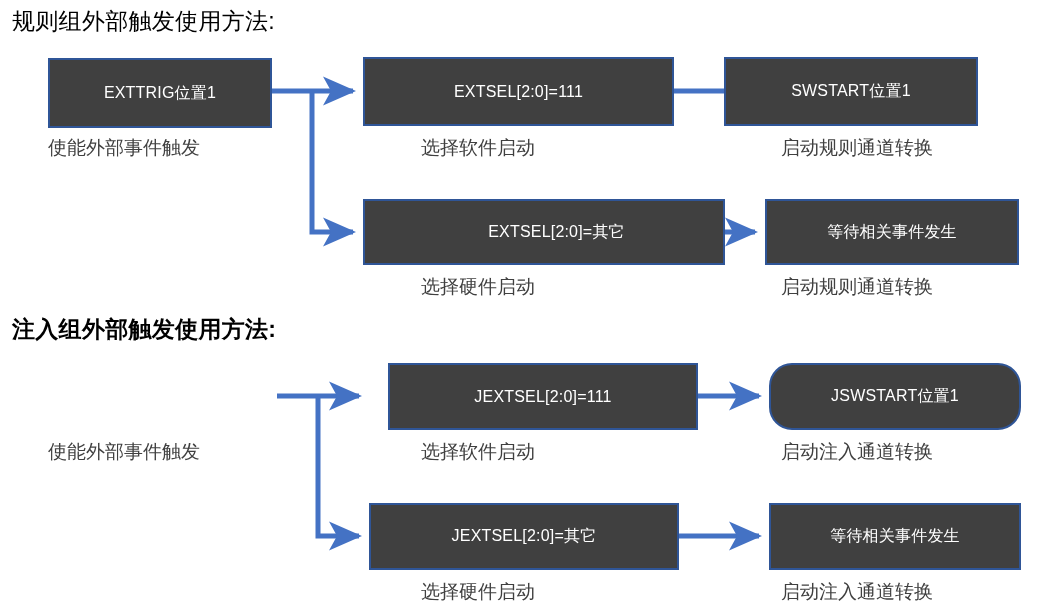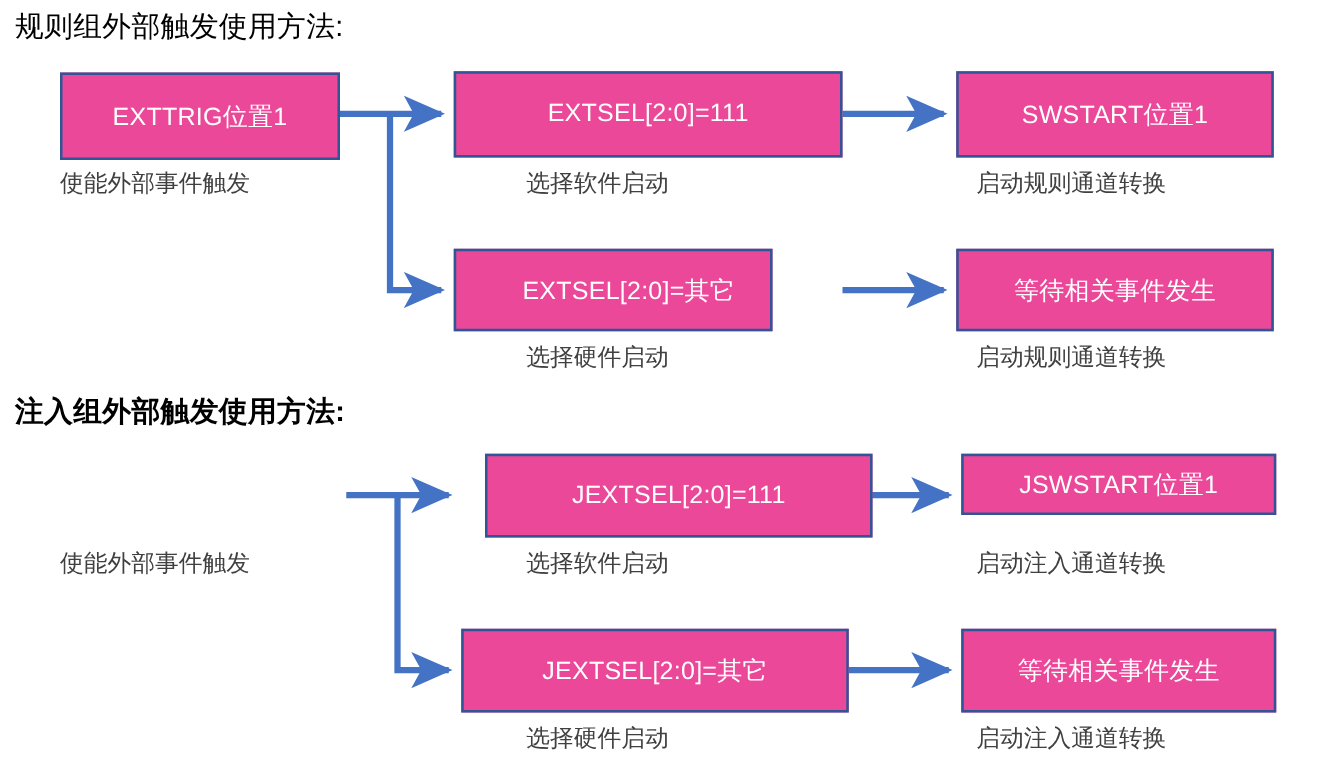--- a/index.html
+++ b/index.html
@@ -22,28 +22,28 @@
     position: absolute;
     color: #000000;
     font-size: 23px;
     font-weight: 400;
     letter-spacing: 0.3px;
     white-space: nowrap;
     line-height: 1;
   }
   .node {
     position: absolute;
-    background: #ec4899;
+    background: #404040;
     border: 2px solid #2F5597;
     box-sizing: border-box;
     display: flex;
     align-items: center;
     justify-content: center;
     color: #FFFFFF;
-    font-size: 20px;
+    font-size: 16px;
     font-weight: 400;
     letter-spacing: 0.2px;
     white-space: nowrap;
   }
   .caption {
     position: absolute;
     color: #404040;
     font-size: 19px;
     font-weight: 400;
     white-space: nowrap;
@@ -100,37 +100,37 @@
   </div>
 
   <div class="section-title" style="left:12px; top:10px;">规则组外部触发使用方法:</div>
 
   <div class="node" style="left:48px; top:58px; width:224px; height:70px;">EXTTRIG位置1</div>
   <div class="caption" style="left:48px; top:138px;">使能外部事件触发</div>
 
   <div class="node" style="left:363px; top:57px; width:311px; height:69px;">EXTSEL[2:0]=111</div>
   <div class="caption" style="left:421px; top:138px;">选择软件启动</div>
 
-  <div class="node" style="left:765px; top:57px; width:254px; height:69px;">SWSTART位置1</div>
+  <div class="node" style="left:724px; top:57px; width:254px; height:69px;">SWSTART位置1</div>
   <div class="caption" style="left:781px; top:138px;">启动规则通道转换</div>
 
-  <div class="node" style="left:363px; top:199px; width:255px; height:66px;padding-left:25px;">EXTSEL[2:0]=其它</div>
+  <div class="node" style="left:363px; top:199px; width:362px; height:66px;padding-left:25px;">EXTSEL[2:0]=其它</div>
   <div class="caption" style="left:421px; top:277px;">选择硬件启动</div>
 
   <div class="node" style="left:765px; top:199px; width:254px; height:66px;">等待相关事件发生</div>
   <div class="caption" style="left:781px; top:277px;">启动规则通道转换</div>
 
   <div class="section-title" style="left:12px; top:318px;font-weight:bold;">注入组外部触发使用方法:</div>
 
   <div class="caption" style="left:48px; top:442px;">使能外部事件触发</div>
 
   <div class="node" style="left:369px; top:363px; width:310px; height:67px;margin-left:19px;">JEXTSEL[2:0]=111</div>
   <div class="caption" style="left:421px; top:442px;">选择软件启动</div>
 
-  <div class="node" style="left:769px; top:363px; width:252px; height:49px;">JSWSTART位置1</div>
+  <div class="node" style="left:769px; top:363px; width:252px; height:67px;border-radius:23px;">JSWSTART位置1</div>
   <div class="caption" style="left:781px; top:442px;">启动注入通道转换</div>
 
   <div class="node" style="left:369px; top:503px; width:310px; height:67px;">JEXTSEL[2:0]=其它</div>
   <div class="caption" style="left:421px; top:582px;">选择硬件启动</div>
 
   <div class="node" style="left:769px; top:503px; width:252px; height:67px;">等待相关事件发生</div>
   <div class="caption" style="left:781px; top:582px;">启动注入通道转换</div>
 
 </div>
 

